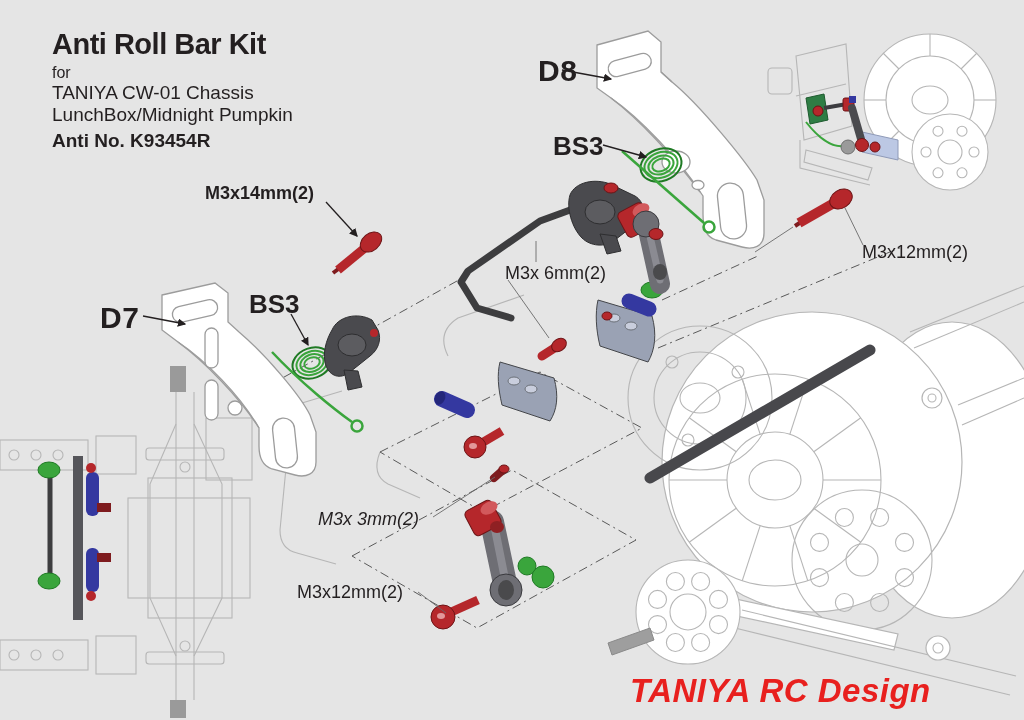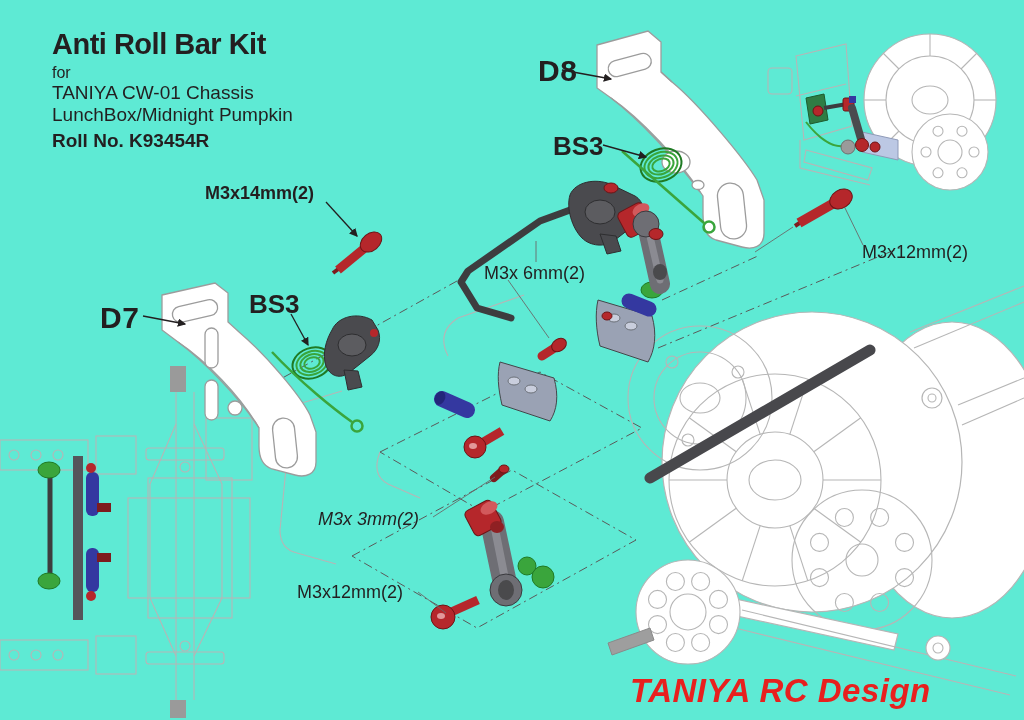--- a/index.html
+++ b/index.html
@@ -1,16 +1,16 @@
 <!DOCTYPE html>
 <html style="--screw_red: #b5272b; --screw_red_dark: #7e1b1e; --spring_green: #3aa53c; --spring_green_dark: #1f7a24; --spacer_blue: #3438a0; --arm_gray: #6e6e74; --arm_gray_dark: #47474c; --plate_gray: #9aa2b4; --bar_dark: #3d3d3f; --lineart_gray: #b6b6b6; --watermark_red: #e8201e; --text_black: #231f20; --panel_blue_light: #bcc8e4;"><head>
 <meta charset="utf-8">
 <style>
   html,body{margin:0;padding:0;background:#ffffff;}
-  .stage{position:relative;width:1024px;height:720px;background:#5eead4;overflow:hidden;
+  .stage{position:relative;width:1024px;height:720px;background:#e5e5e5;overflow:hidden;
          font-family:"Liberation Sans",sans-serif;color:var(--text_black,#231f20);}
   svg{position:absolute;left:0;top:0;}
   .lbl{position:absolute;white-space:nowrap;line-height:1;}
   .lbl-part{font-size:30px;font-weight:bold;letter-spacing:0.5px;}
   .lbl-bs{font-size:26px;font-weight:bold;}
   .lbl-screw{font-size:18px;font-weight:normal;}
   .title-block{position:absolute;left:52px;top:28px;}
   .title-main{font-size:29px;font-weight:bold;letter-spacing:-0.5px;}
   .title-for{font-size:16px;margin-top:3px;}
   .title-line{font-size:19px;margin-top:0;}
@@ -321,27 +321,27 @@
     <line class="thin" x1="433" y1="517" x2="495" y2="477"></line>
     <line class="thin" x1="418" y1="592" x2="446" y2="613"></line>
   </g>
 </svg>
 
   <div class="title-block">
     <div class="title-main">Anti Roll Bar Kit</div>
     <div class="title-for">for</div>
     <div class="title-line">TANIYA CW-01 Chassis</div>
     <div class="title-line">LunchBox/Midnight Pumpkin</div>
-    <div class="title-item">Roll No. K93454R</div>
+    <div class="title-item">Anti No. K93454R</div>
   </div>
 
   <div class="lbl lbl-part" style="left:518px;top:56px;margin-left:20px;">D8</div>
   <div class="lbl lbl-bs" style="left:553px;top:133px;">BS3</div>
   <div class="lbl lbl-screw" style="left:205px;top:184px;font-weight:bold;">M3x14mm(2)</div>
   <div class="lbl lbl-screw" style="left:862px;top:243px;">M3x12mm(2)</div>
-  <div class="lbl lbl-screw" style="left:484px;top:264px;">M3x 6mm(2)</div>
+  <div class="lbl lbl-screw" style="left:505px;top:264px;">M3x 6mm(2)</div>
   <div class="lbl lbl-part" style="left:100px;top:303px;text-align:center;">D7</div>
   <div class="lbl lbl-bs" style="left:249px;top:291px;">BS3</div>
   <div class="lbl lbl-screw" style="left:318px;top:510px;font-style:italic;">M3x 3mm(2)</div>
   <div class="lbl lbl-screw" style="left:297px;top:583px;">M3x12mm(2)</div>
 
   <div class="watermark">TANIYA RC Design</div>
 </div>
 
 </body></html>

